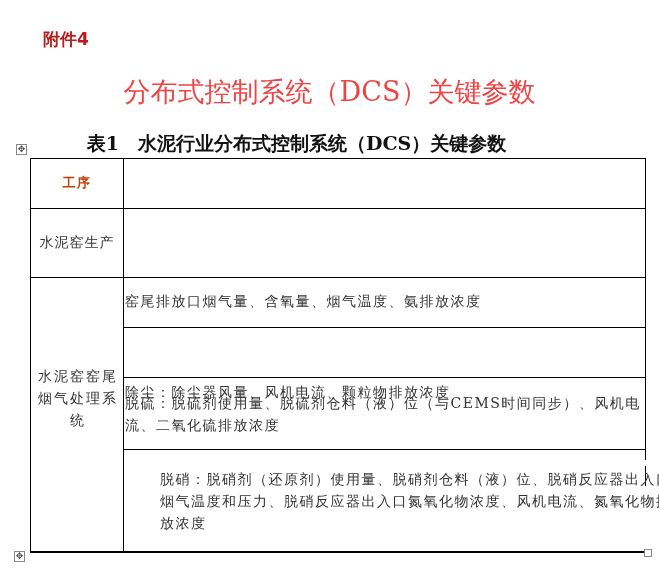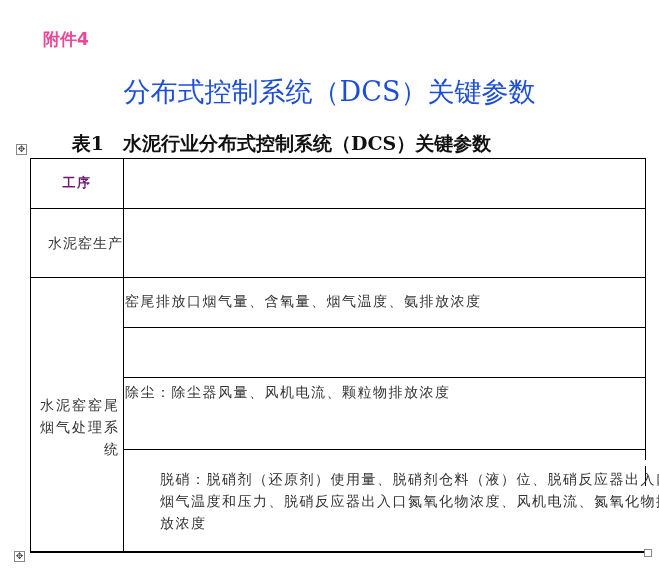--- a/index.html
+++ b/index.html
@@ -1,35 +1,35 @@
 <!DOCTYPE html>
 <html><head>
 <meta charset="utf-8">
 <style>
   html, body { margin: 0; padding: 0; background: #ffffff; }
   body { width: 659px; height: 585px; position: relative; overflow: hidden;
          font-family: "DejaVu Serif", "Liberation Serif", serif; color: #222; }
   .attach { position: absolute; left: 43px; top: 28px; font-size: 17px; font-weight: bold;
-            font-family: "DejaVu Sans", "Liberation Sans", sans-serif; color: #ec4899; }
+            font-family: "DejaVu Sans", "Liberation Sans", sans-serif; color: #b91c1c; }
   .main-title { position: absolute; left: 0; width: 659px; top: 74px; text-align: center;
-                font-size: 27px; color: #1d4ed8; font-family: "DejaVu Serif", "Liberation Serif", serif; }
+                font-size: 27px; color: #ef4444; font-family: "DejaVu Serif", "Liberation Serif", serif; }
   .table-title { position: absolute; left: 0; width: 563px; top: 131px; text-align: center;
                  font-size: 19px; font-weight: bold; color: #111;
-                 font-family: "DejaVu Serif", "Liberation Serif", serif; }
+                 font-family: "DejaVu Serif", "Liberation Serif", serif; padding-left: 15px; }
   .handle { position: absolute; width: 9px; height: 9px; border: 1px solid #888; background: #fff;
             font-size: 9px; line-height: 9px; text-align: center; color: #444; }
   .handle.tl { left: 16px; top: 144px; }
   .handle.bl { left: 14px; top: 551px; }
   .resize { position: absolute; left: 644px; top: 549px; width: 6px; height: 6px;
             border: 1px solid #888; background: #fff; }
   .tbl { position: absolute; left: 30px; top: 158px; width: 615px; height: 394px; }
   .line { position: absolute; background: #000; }
   .cell { position: absolute; font-size: 14px; line-height: 22px; color: #333; letter-spacing: 1.5px; }
-  .hdr { font-weight: bold; text-align: center; font-size: 13px; color: #701a75; }
-  .left-cell { text-align: right; }
+  .hdr { font-weight: bold; text-align: center; font-size: 13px; color: #c2410c; }
+  .left-cell { text-align: center; font-family: Liberation Mono, monospace; }
 </style>
 </head>
 <body>
 
 <div class="attach">附件4</div>
 <div class="main-title">分布式控制系统（DCS）关键参数</div>
 <div class="table-title">表1　水泥行业分布式控制系统（DCS）关键参数</div>
 
 <div class="handle tl">✥</div>
 
@@ -46,20 +46,21 @@
   <div class="line" style="left:0;top:50px;width:615px;height:1px;"></div>
   <div class="line" style="left:0;top:119px;width:615px;height:1px;"></div>
   <div class="line" style="left:93px;top:169px;width:522px;height:1px;"></div>
   <div class="line" style="left:93px;top:219px;width:522px;height:1px;"></div>
   <div class="line" style="left:93px;top:291px;width:522px;height:1px;"></div>
 
   <div class="cell hdr" style="left:1px;top:14px;width:92px;">工序</div>
 
   <div class="cell left-cell" style="left:1px;top:74px;width:92px;letter-spacing:1px;">水泥窑生产</div>
 
-  <div class="cell left-cell" style="left:6px;top:236px;width:84px;letter-spacing:2px;">水泥窑窑尾烟气处理系统</div>
+  <div class="cell left-cell" style="left:6px;top:208px;width:84px;letter-spacing:2px;">水泥窑窑尾烟气处理系统</div>
   <div class="cell" style="left:95px;top:133px;width:518px;font-family:Liberation Mono, monospace;">窑尾排放口烟气量、含氧量、烟气温度、氨排放浓度</div>
   <div class="cell" style="left:95px;top:183px;width:518px;margin-top:40px;">除尘：除尘器风量、风机电流、颗粒物排放浓度</div>
+  <div class="cell" style="left:95px;top:234px;width:518px;">脱硫：脱硫剂使用量、脱硫剂仓料（液）位（与CEMS时间同步）、风机电流、二氧化硫排放浓度</div>
   <div class="cell" style="left:95px;top:310px;width:518px;margin-left:35px;">脱硝：脱硝剂（还原剂）使用量、脱硝剂仓料（液）位、脱硝反应器出入口烟气温度和压力、脱硝反应器出入口氮氧化物浓度、风机电流、氮氧化物排放浓度</div>
 </div>
 
 <div class="handle bl">✥</div>
 <div class="resize"></div>
 
 </body></html>

